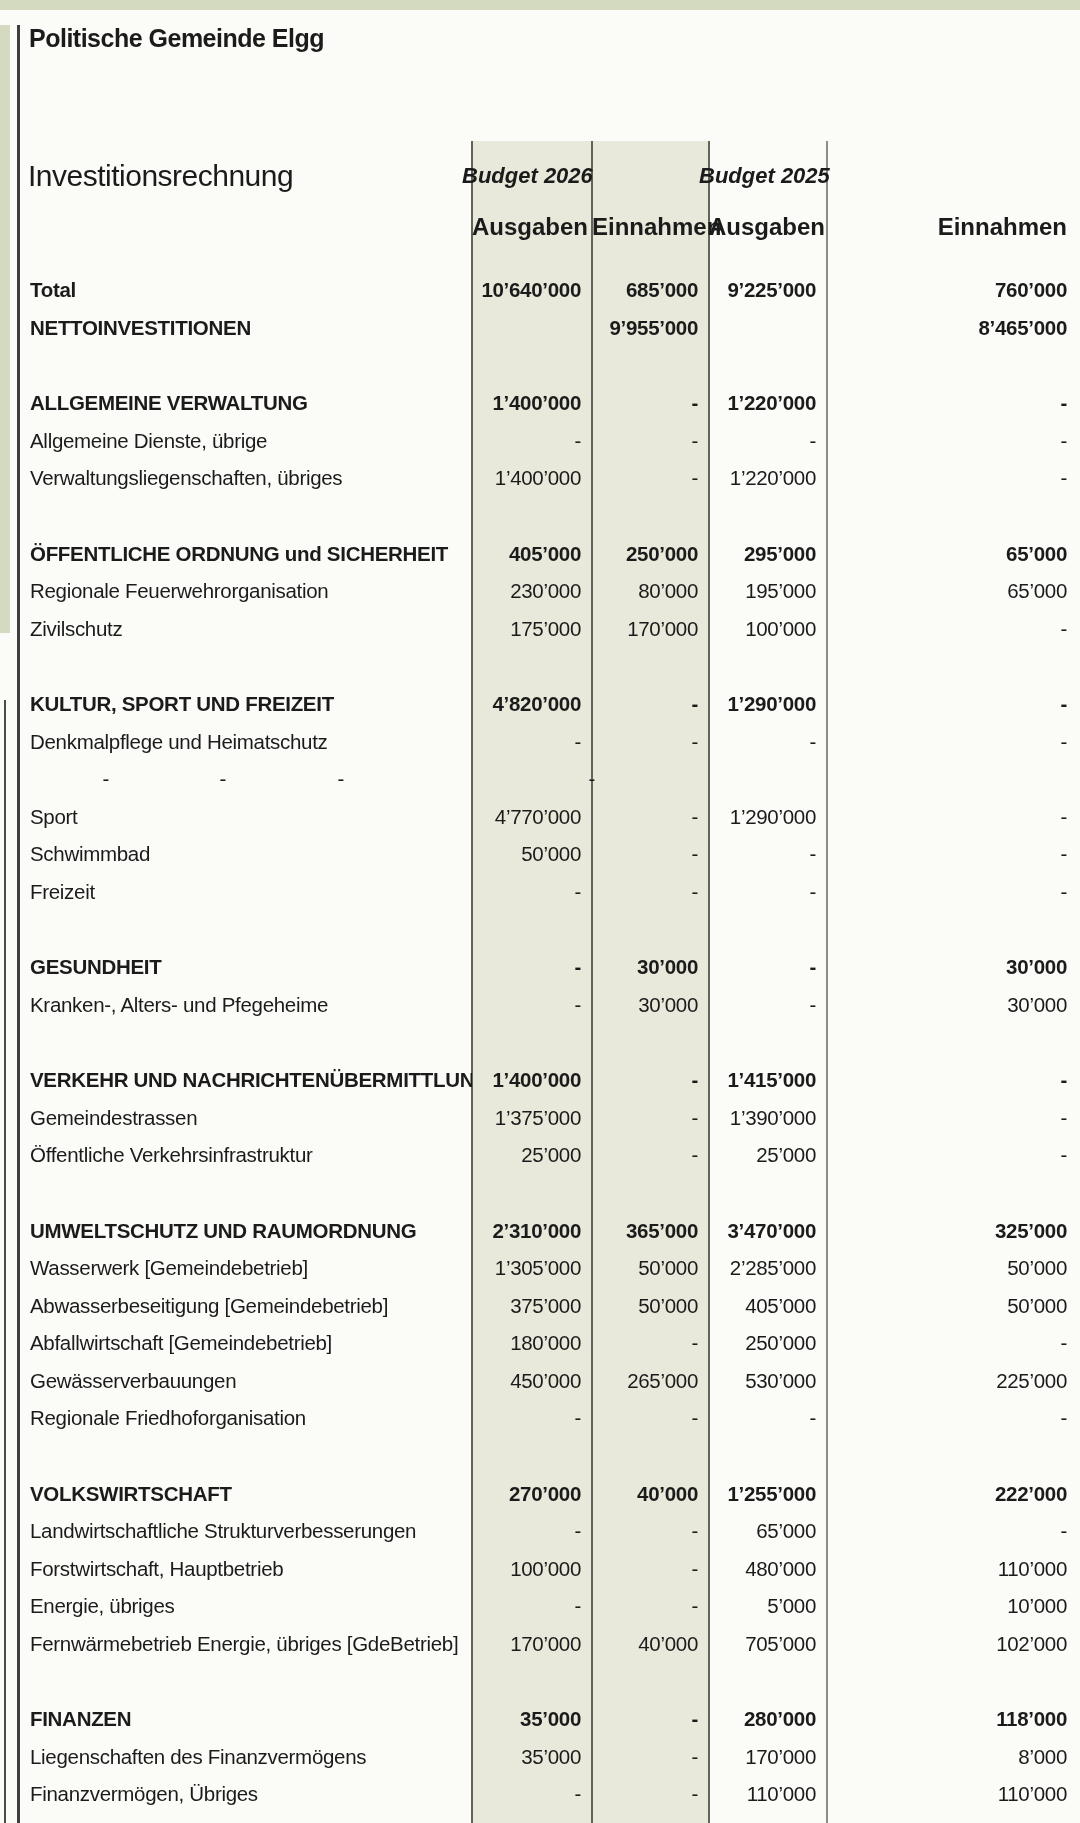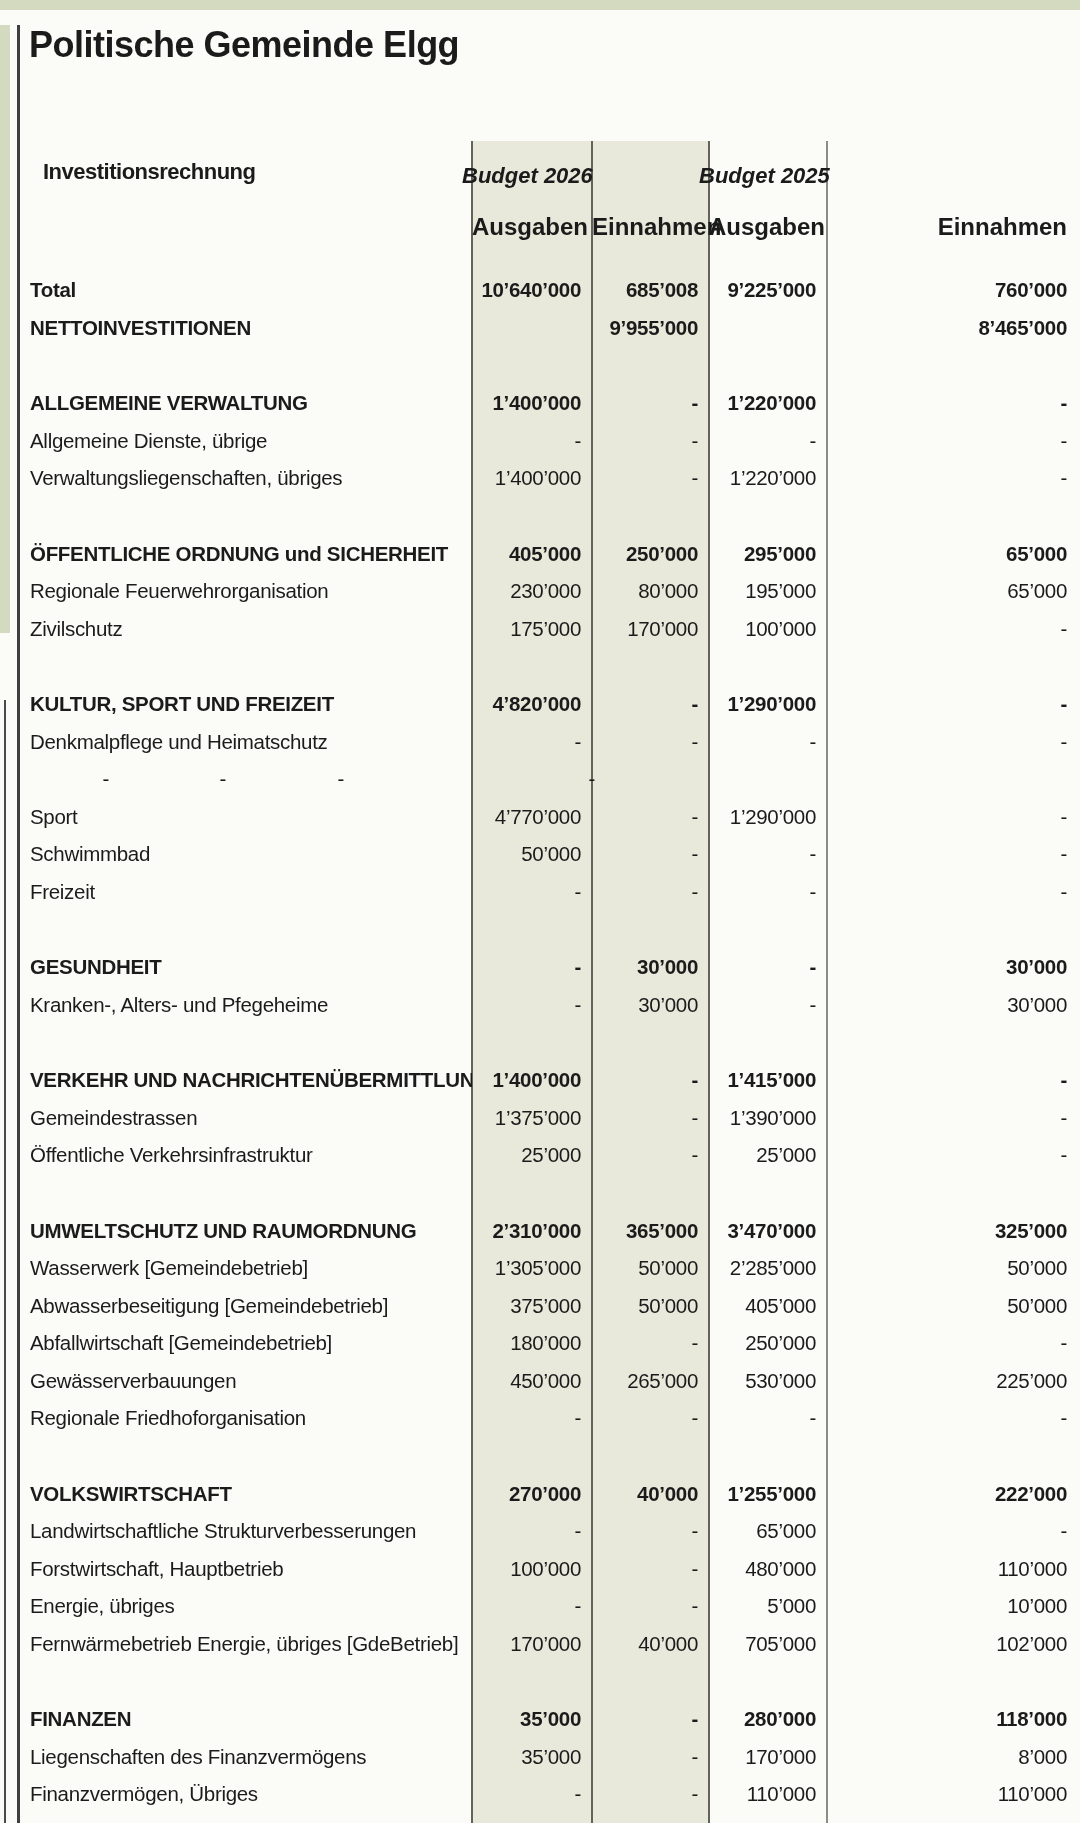--- a/index.html
+++ b/index.html
@@ -12,22 +12,22 @@
   .strip-top  { position:absolute; left:0; top:0; width:1080px; height:10px; background:var(--edge-green,#d4dabf); }
   .strip-left { position:absolute; left:0; top:25px; width:10px; height:608px; background:var(--edge-green,#d4dabf); }
   .page-border{ position:absolute; left:17px; top:25px; width:3px; height:1798px; background:#3f3f3f; }
   .edge-line  { position:absolute; left:4px; top:700px; width:2px; height:1123px; background:#4a4a4a; }
   
   .shade-band { position:absolute; left:472px; top:141px; width:237px; height:1682px; background:var(--band,#e9e9db); }
   .vline { position:absolute; top:141px; height:1682px; width:2px; background:#63635c; }
   .v-1 { left:471px; } .v-2 { left:591px; } .v-3 { left:708px; }
   .v-4 { left:826px; width:2px; background:#8c8c84; }
   
-  .page-title  { position:absolute; left:29px; top:24px; font-size:36px; font-weight:bold; letter-spacing:-0.5px; white-space:nowrap; }
-  .table-title { position:absolute; left:43px; top:159px; font-size:22px; font-weight:bold; letter-spacing:-0.5px; white-space:nowrap; }
+  .page-title  { position:absolute; left:29px; top:24px; font-size:25px; font-weight:bold; letter-spacing:-0.5px; white-space:nowrap; }
+  .table-title { position:absolute; left:28px; top:159px; font-size:30px; font-weight:normal; letter-spacing:-0.5px; white-space:nowrap; }
   .budget-label { position:absolute; top:163px; font-size:22px; font-weight:bold; font-style:italic; text-align:left; white-space:nowrap; }
   .bl-2026 { left:462px; width:115px; }
   .bl-2025 { left:699px; width:115px; }
   .col-head { position:absolute; top:213px; font-size:24px; font-weight:bold; text-align:right; white-space:nowrap; }
   .ch-1 { left:472px; width:108px; }
   .ch-2 { left:592px; width:105px; }
   .ch-3 { left:709px; width:106px; }
   .ch-4 { left:827px; width:240px; }
   
   #rows { position:absolute; left:0; top:278px; width:1080px; }
@@ -65,21 +65,21 @@
 
   <div class="col-head ch-1">Ausgaben</div>
   <div class="col-head ch-2">Einnahmen</div>
   <div class="col-head ch-3">Ausgaben</div>
   <div class="col-head ch-4">Einnahmen</div>
 
   <div id="rows">
       <div class="row bold">
         <div class="cell-label">Total</div>
         <div class="cell-v cv-1">10’640’000</div>
-        <div class="cell-v cv-2">685’008</div>
+        <div class="cell-v cv-2">685’000</div>
         <div class="cell-v cv-3">9’225’000</div>
         <div class="cell-v cv-4">760’000</div>
       </div>
       <div class="row bold">
         <div class="cell-label">NETTOINVESTITIONEN</div>
         <div class="cell-v cv-1"></div>
         <div class="cell-v cv-2">9’955’000</div>
         <div class="cell-v cv-3"></div>
         <div class="cell-v cv-4">8’465’000</div>
       </div>

